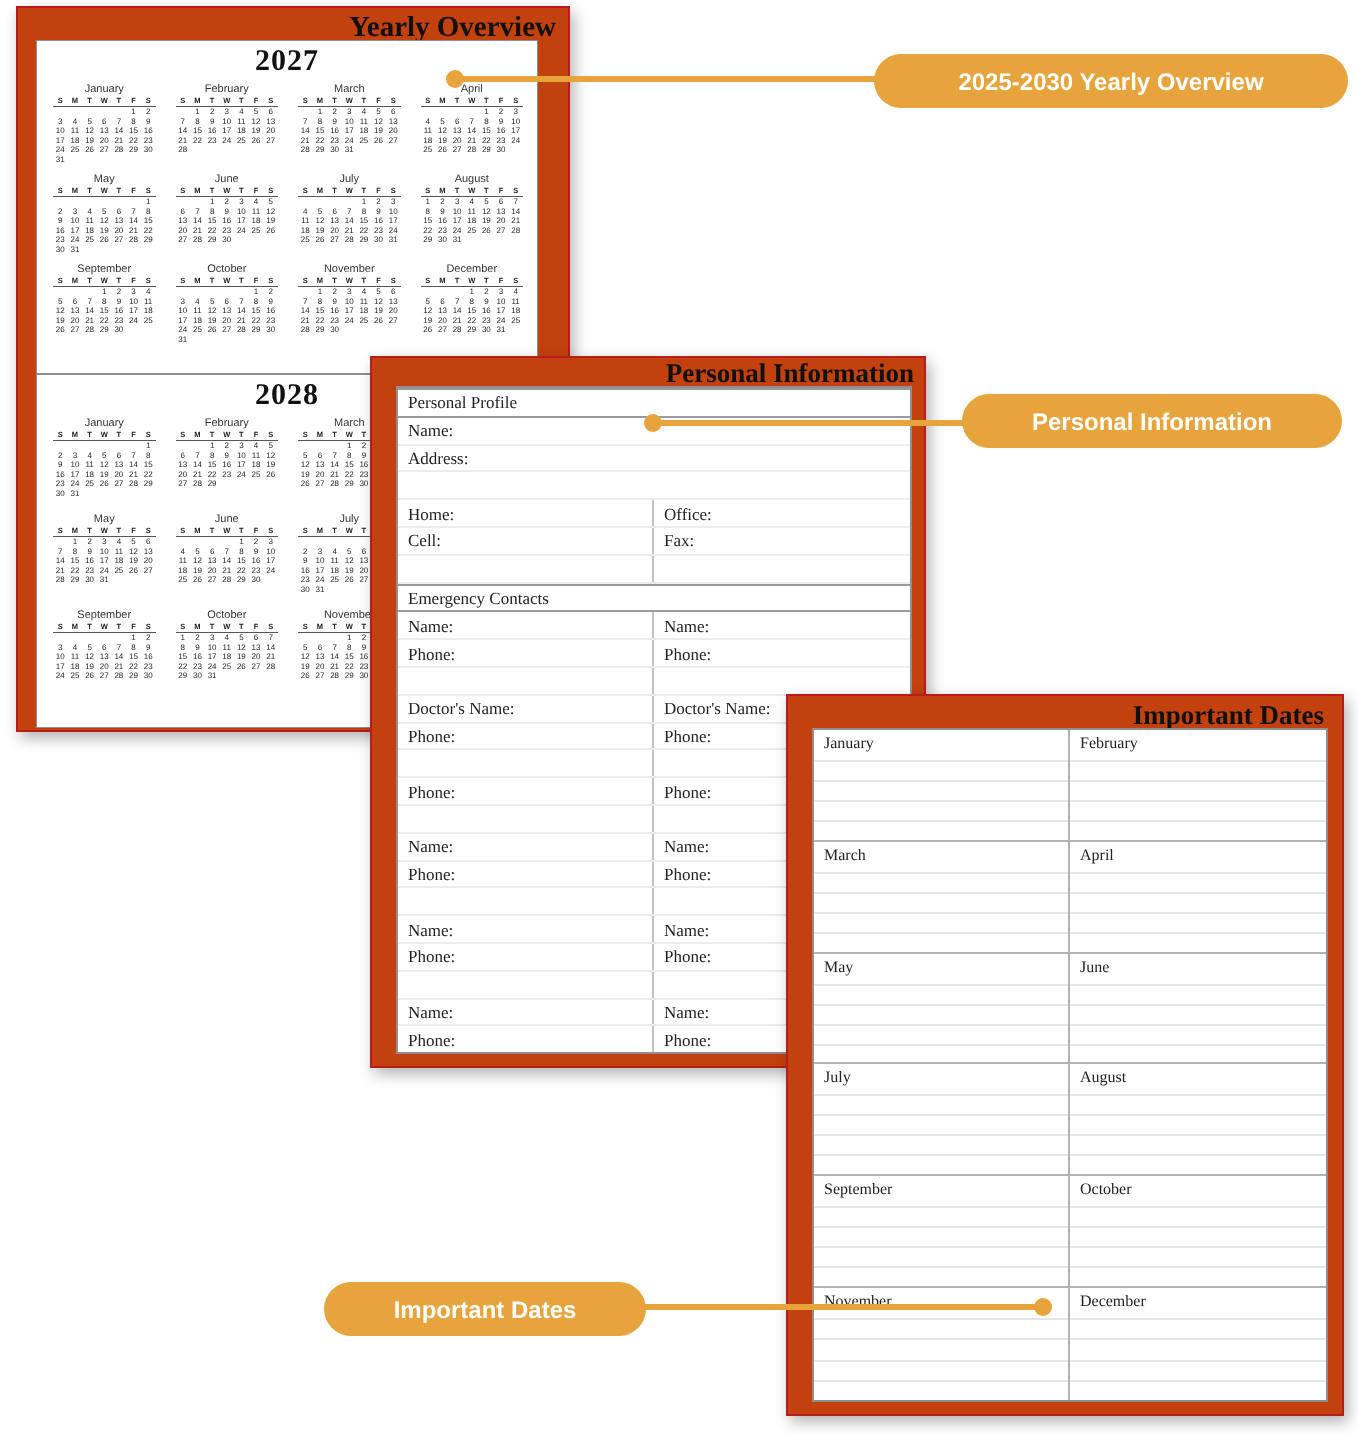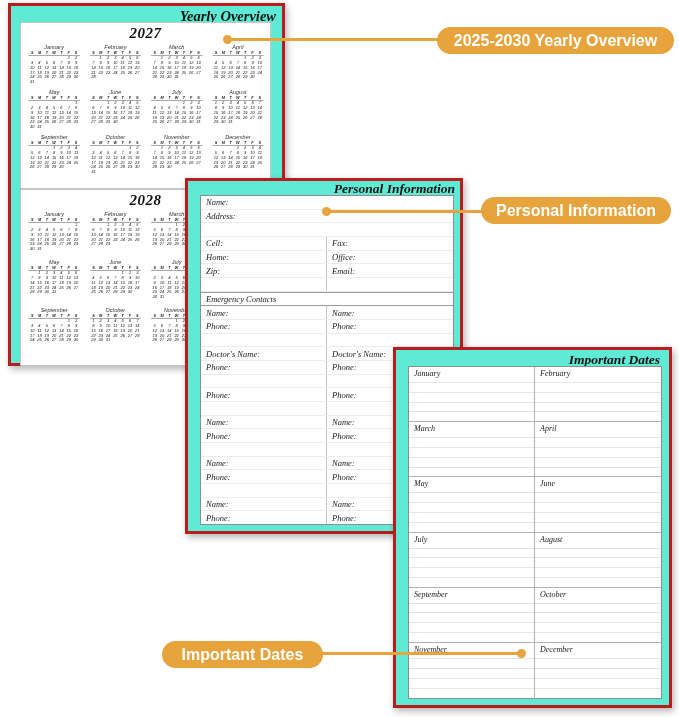--- a/index.html
+++ b/index.html
@@ -1,19 +1,19 @@
 <!DOCTYPE html>
 <html><head>
 <meta charset="utf-8">
 <style>
   html,body{margin:0;padding:0;}
   body{width:679px;height:717px;position:relative;background:#ffffff;overflow:hidden;
        font-family:"Liberation Sans",sans-serif;}
-  .page{position:absolute;background:#5eead4;border:3px solid #b91c1c;
-        box-shadow:2px 3px 7px rgba(0,0,0,.30);box-sizing:border-box;font-style:italic;}
+  .page{position:absolute;background:#c2410c;border:1px solid #b91c1c;
+        box-shadow:2px 3px 7px rgba(0,0,0,.30);box-sizing:border-box;}
   #yearly-page{left:8px;top:3px;width:277px;height:363px;z-index:1;}
   #personal-page{left:185px;top:178px;width:278px;height:356px;z-index:2;}
   #dates-page{left:393px;top:347px;width:279px;height:361px;z-index:3;}
   .page-title{position:absolute;font-family:"Liberation Serif",serif;font-weight:bold;
               color:#111;white-space:nowrap;}
   #yearly-page .page-title{right:6px;top:2px;font-size:14.5px;}
   #personal-page .page-title{right:5px;top:0px;font-size:13.5px;}
   #dates-page .page-title{right:9px;top:2px;font-size:13.5px;}
 
   
@@ -52,21 +52,21 @@
   .dcell.colL{border-right:1px solid #b3b3b3;}
   .dcell.rowLast{border-bottom:none;}
   .dlabel{height:13px;font-family:"Liberation Serif",serif;font-size:8px;color:#222;
           padding:2px 0 0 5px;border-bottom:1px solid #e6e6e6;}
   .dline{flex:1;border-bottom:1px solid #e6e6e6;}
   .dline.nolast{border-bottom:none;}
 
   
   .pill{position:absolute;z-index:5;height:27px;border-radius:14px;display:flex;
         align-items:center;justify-content:center;color:#fff;font-weight:bold;
-        font-size:16px;white-space:nowrap;}
+        font-size:12px;white-space:nowrap;}
   #pill-yearly{left:437px;top:27px;width:237px;}
   #pill-personal{left:481px;top:197px;width:190px;}
   #pill-dates{left:162px;top:641px;width:161px;}
   .arrow-line{position:absolute;z-index:5;height:3px;border-radius:2px;}
   #arrow-yearly{left:228px;top:38px;width:212px;}
   #arrow-personal{left:327px;top:210px;width:156px;}
   #arrow-dates{left:320px;top:652px;width:202px;}
   .arrow-dot{position:absolute;z-index:5;width:9px;height:9px;border-radius:50%;}
   #dot-yearly{left:223px;top:35px;}
   #dot-personal{left:322px;top:207px;}
@@ -1230,51 +1230,46 @@
             <span>31</span>
           </div>
         </div>
       </div>
   </div>
 </div>
 
 <div class="page" id="personal-page">
   <div class="page-title">Personal Information</div>
   <div class="pbox">
+      <div class="prow section">
+        <span class="plabel">Personal Profile</span>
+      </div>
       <div class="prow single">
         <span class="plabel">Name:</span>
       </div>
       <div class="prow single">
         <span class="plabel">Address:</span>
       </div>
       <div class="prow single">
         <span class="plabel">&nbsp;</span>
       </div>
       <div class="prow double">
         <span class="pl">
+          <span class="plabel">Home:</span>
+        </span>
+        <span class="pr">
+          <span class="plabel">Office:</span>
+        </span>
+      </div>
+      <div class="prow double">
+        <span class="pl">
           <span class="plabel">Cell:</span>
         </span>
         <span class="pr">
           <span class="plabel">Fax:</span>
-        </span>
-      </div>
-      <div class="prow double">
-        <span class="pl">
-          <span class="plabel">Home:</span>
-        </span>
-        <span class="pr">
-          <span class="plabel">Office:</span>
-        </span>
-      </div>
-      <div class="prow double">
-        <span class="pl">
-          <span class="plabel">Zip:</span>
-        </span>
-        <span class="pr">
-          <span class="plabel">Email:</span>
         </span>
       </div>
       <div class="prow double">
         <span class="pl">
           <span class="plabel">&nbsp;</span>
         </span>
         <span class="pr">
           <span class="plabel">&nbsp;</span>
         </span>
       </div>

